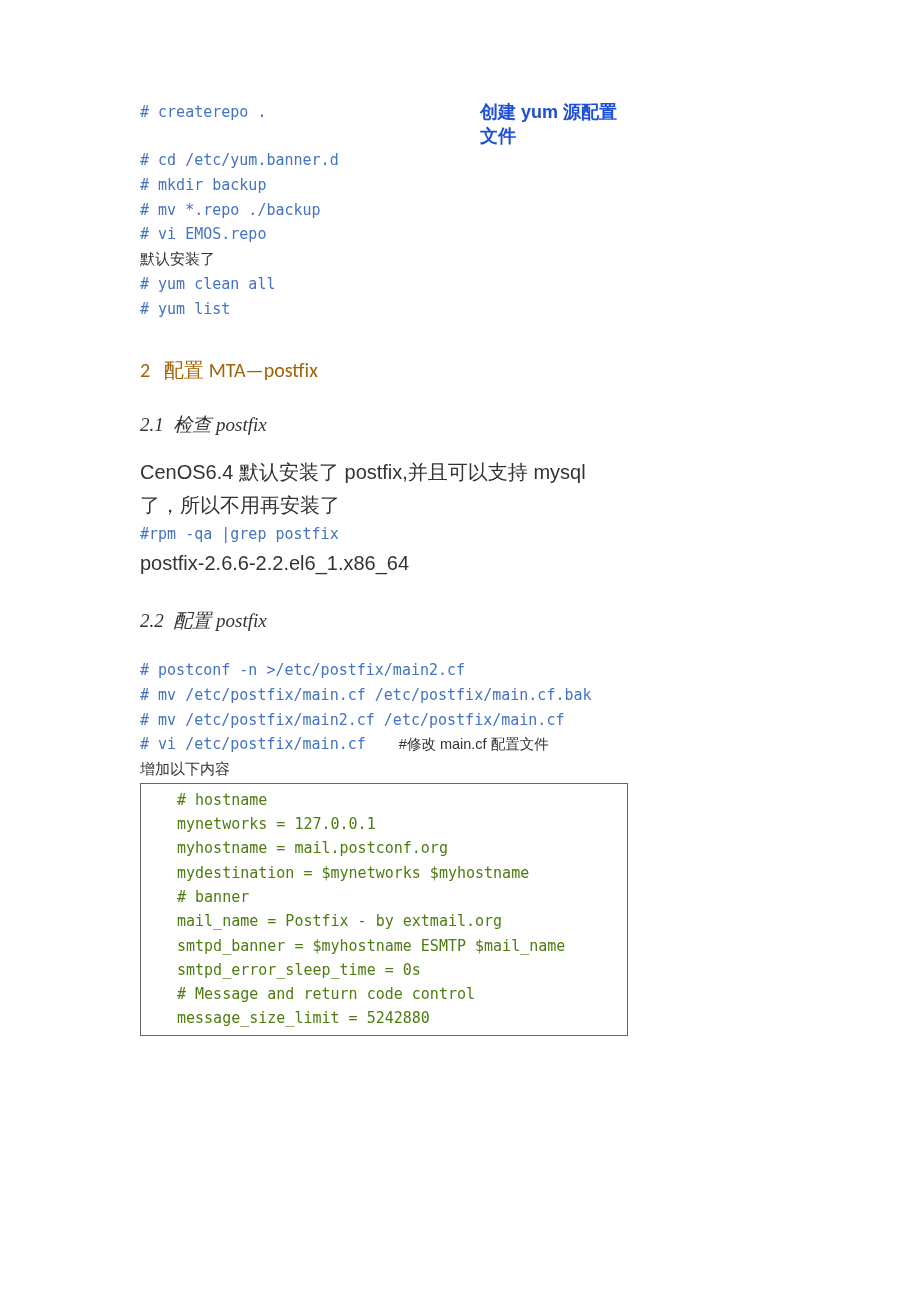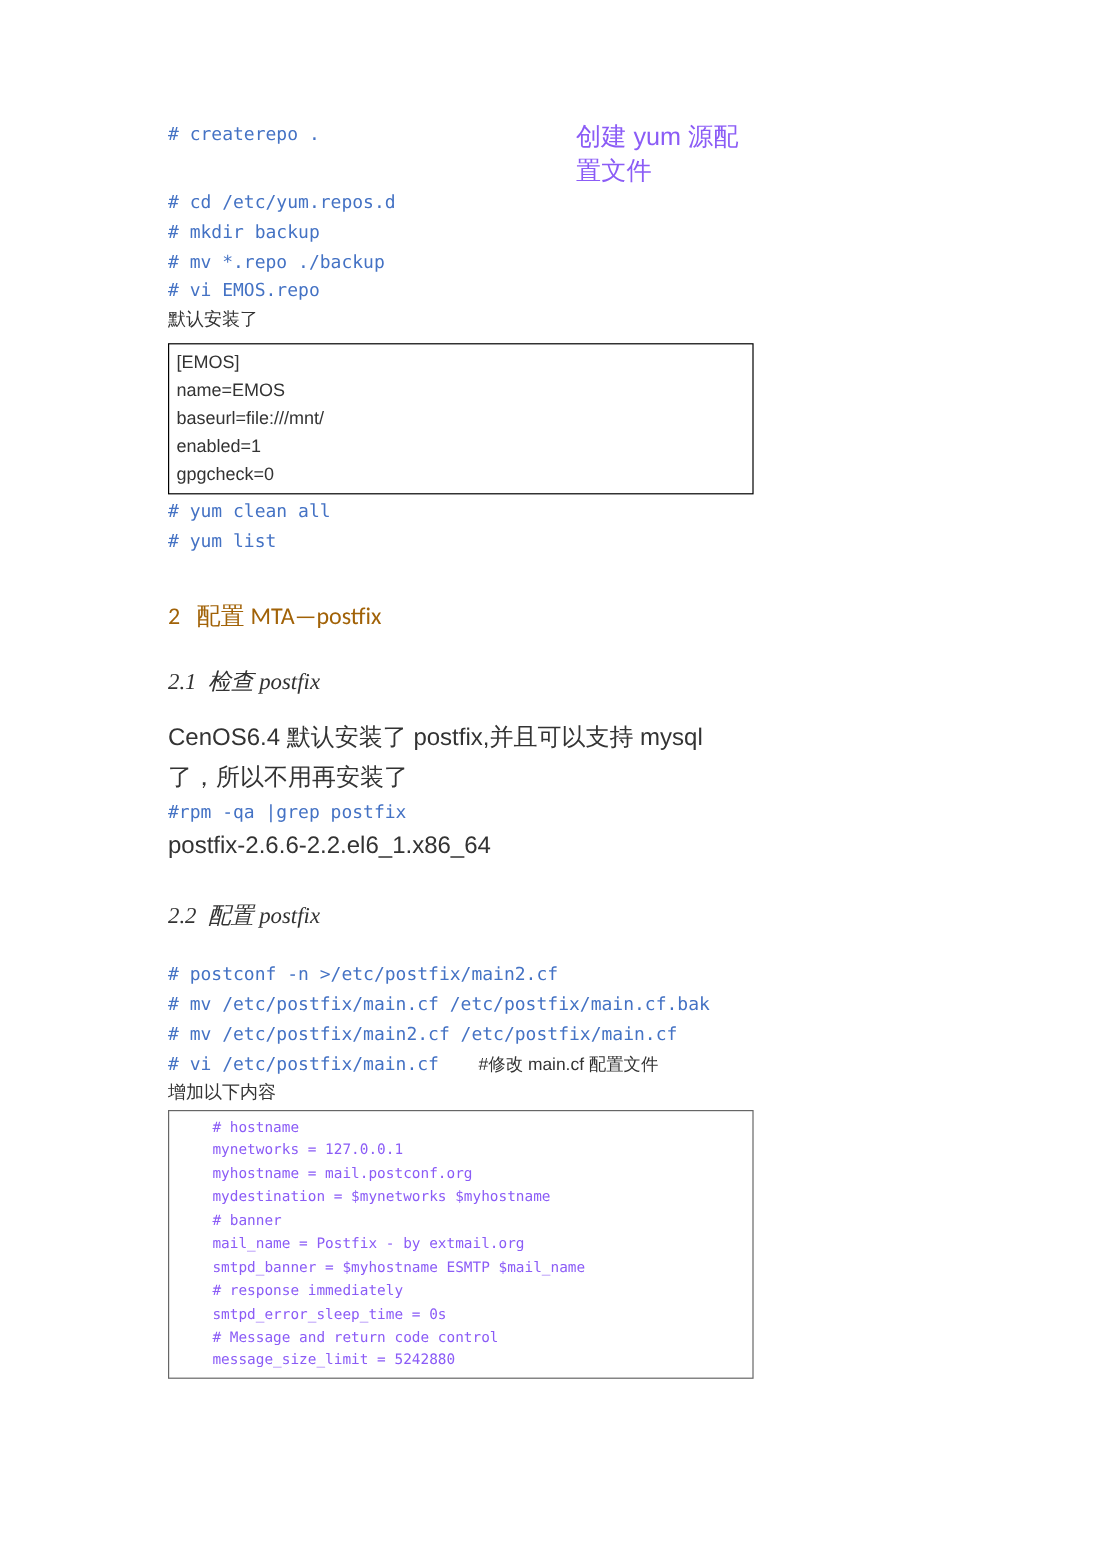--- a/index.html
+++ b/index.html
@@ -21,23 +21,24 @@
       line-height: 1.65;
       white-space: pre;
     }
     .code-line-with-comment {
       display: flex;
     }
     .code-left {
       flex: 0 0 340px;
     }
     .comment-right {
-      color: #8b5cf6;
+      color: #1d4ed8;
       font-family: "Microsoft YaHei", sans-serif;
-      font-size: 21px;
+      font-size: 18px;
+      font-weight: bold;
     }
     .yum-text {
       font-family: "Microsoft YaHei", sans-serif;
     }
     .plain-text {
       color: #333;
       font-size: 15px;
       line-height: 1.65;
       font-family: "SimSun", sans-serif;
     }
@@ -80,55 +81,48 @@
       line-height: 1.65;
       font-family: "Microsoft YaHei", "SimSun", sans-serif;
     }
     .box2 {
       border: 1px solid #666;
       margin: 1px 0 0 0;
       padding: 4px 0 4px 36px;
     }
     .box2 .code-line {
       font-family: "NSimSun", "SimSun", monospace;
-      color: #8b5cf6;
-      font-size: 12px;
+      color: #4d7c0f;
+      font-size: 15px;
       line-height: 1.62;
     }
     .inline-comment {
       color: #333;
       font-family: "Microsoft YaHei", sans-serif;
       font-size: 14.5px;
       margin-left: 24px;
     }
   </style>
 </head>
 <body>
 
 <div class="page">
 
   <div class="code-line-with-comment">
     <span class="code-line code-left"># createrepo .</span>
     <span class="comment-right">
       <span>创建 </span><span class="yum-text">yum </span><span>源配置文件</span>
     </span>
   </div>
-  <div class="code-line"># cd /etc/yum.repos.d</div>
+  <div class="code-line"># cd /etc/yum.banner.d</div>
   <div class="code-line"># mkdir backup</div>
   <div class="code-line"># mv *.repo ./backup</div>
   <div class="code-line"># vi EMOS.repo</div>
   <div class="plain-text">默认安装了</div>
 
-  <div class="box">
-    <div class="box-line">[EMOS]</div>
-    <div class="box-line">name=EMOS</div>
-    <div class="box-line">baseurl=file:///mnt/</div>
-    <div class="box-line">enabled=1</div>
-    <div class="box-line">gpgcheck=0</div>
-  </div>
 
   <div class="code-line"># yum clean all</div>
   <div class="code-line"># yum list</div>
 
   <div class="h2">
     <span>2</span>&nbsp;&nbsp;&nbsp;<span class="h2-cn">配置 </span><span>MTA—postfix</span>
   </div>
 
   <div class="h3">
     <span>2.1</span>&nbsp;&nbsp;<span class="h3-cn">检查 </span><span>postfix</span>
@@ -152,19 +146,18 @@
   <div class="plain-text">增加以下内容</div>
 
   <div class="box2">
     <div class="code-line"># hostname</div>
     <div class="code-line">mynetworks = 127.0.0.1</div>
     <div class="code-line">myhostname = mail.postconf.org</div>
     <div class="code-line">mydestination = $mynetworks $myhostname</div>
     <div class="code-line"># banner </div>
     <div class="code-line">mail_name = Postfix - by extmail.org</div>
     <div class="code-line">smtpd_banner = $myhostname ESMTP $mail_name</div>
-    <div class="code-line"># response immediately</div>
     <div class="code-line">smtpd_error_sleep_time = 0s</div>
     <div class="code-line"># Message and return code control</div>
     <div class="code-line">message_size_limit = 5242880</div>
   </div>
 
 </div>
 
 </body></html>

